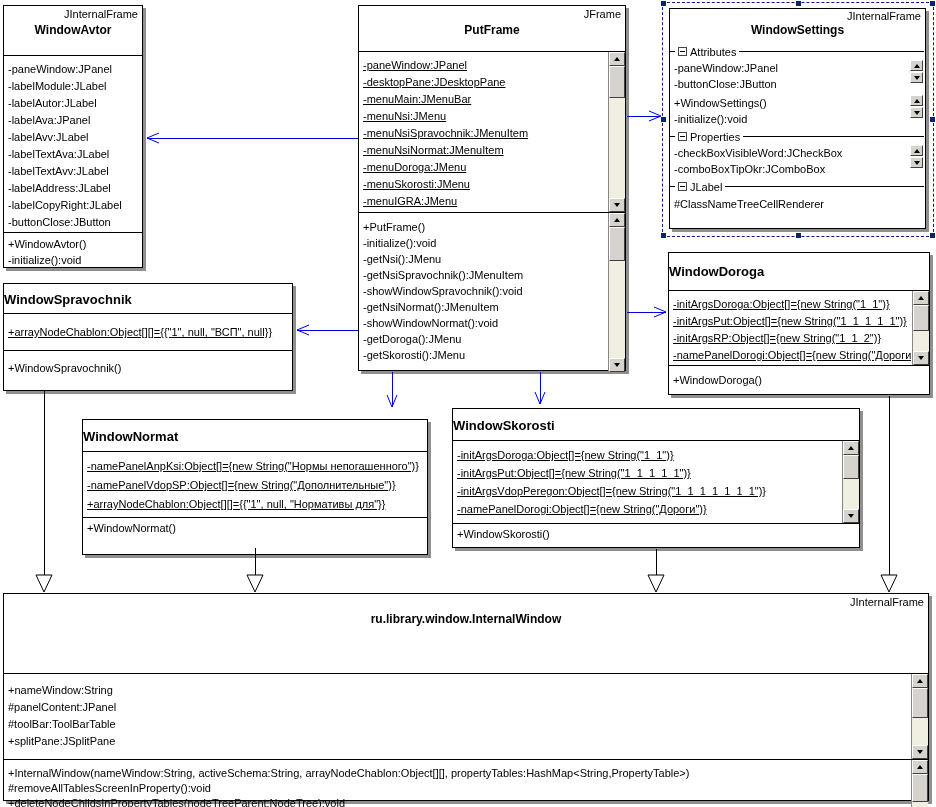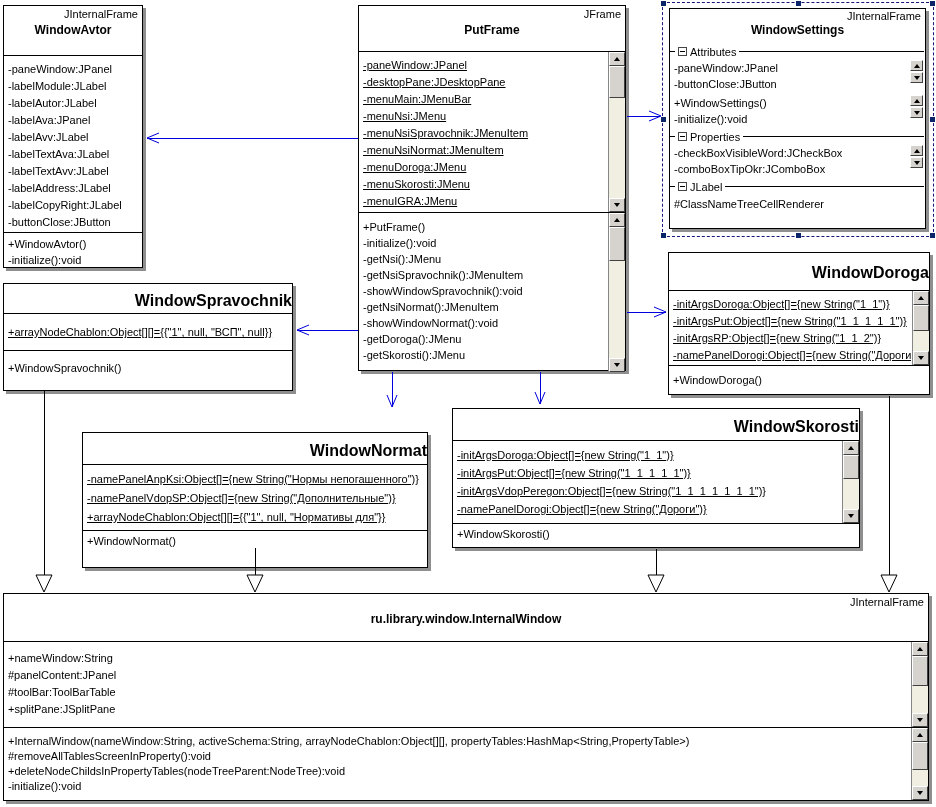--- a/index.html
+++ b/index.html
@@ -7,21 +7,21 @@
     position:relative; width:936px; height:807px; background:#ffffff;
     font-family:"Liberation Sans", sans-serif; color:#000; overflow:hidden;
   }
   .class-box {
     position:absolute; background:#fff; border:1px solid #000;
     box-shadow:3px 3px 0 #8f8f8f; box-sizing:border-box;
   }
   .box-header { position:relative; }
   .stereotype { font-size:11px; text-align:right; padding:2px 4px 0 0; white-space:nowrap; }
   .class-title { font-size:12px; font-weight:bold; text-align:center; white-space:nowrap; margin-top:3px; }
-  .title-only { font-size:16px; font-weight:bold; text-align:right; white-space:nowrap; }
+  .title-only { font-size:13px; font-weight:bold; text-align:left; white-space:nowrap; }
   .compartment { position:relative; border-top:1px solid #000; overflow:hidden; box-sizing:border-box; }
   .row { font-size:11px; height:17px; line-height:17px; white-space:nowrap; padding-left:4px; overflow:hidden; }
   .r16 .row { height:16px; line-height:16px; }
   .r18 .row { height:18px; line-height:18px; }
   .r19 .row { height:19px; line-height:19px; }
   .r15 .row { height:15px; line-height:15px; }
   .u { text-decoration:underline; }
   .has-sb .row { margin-right:18px; }
 
   
@@ -240,21 +240,21 @@
         <div class="sb-btn down">
             <span class="arr-down"></span>
           </div>
       </div>
     </div>
     <div class="compartment" style="height:29px;padding-top:6px;">
       <div class="row">+WindowDoroga()</div>
     </div>
   </div>
 
-  <div class="class-box" style="left:82px;top:432px;width:346px;height:136px;">
+  <div class="class-box" style="left:82px;top:419px;width:346px;height:136px;">
     <div class="box-header" style="height:31px;">
       <div class="title-only" style="padding-top:9px;">WindowNormat</div>
     </div>
     <div class="compartment r19" style="height:66px;padding-top:5px;">
       <div class="row u">-namePanelAnpKsi:Object[]={new String("Нормы непогашенного")}</div>
       <div class="row u">-namePanelVdopSP:Object[]={new String("Дополнительные")}</div>
       <div class="row u">+arrayNodeChablon:Object[][]={{"1", null, "Нормативы для"}}</div>
     </div>
     <div class="compartment" style="height:37px;padding-top:2px;">
       <div class="row">+WindowNormat()</div>
@@ -283,21 +283,21 @@
     <div class="compartment" style="height:24px;padding-top:2px;">
       <div class="row">+WindowSkorosti()</div>
     </div>
   </div>
 
   <div class="class-box" style="left:3px;top:593px;width:926px;height:208px;">
     <div class="box-header" style="height:47px;">
       <div class="stereotype">JInternalFrame</div>
       <div class="class-title" style="margin-top:4px;">ru.library.window.InternalWindow</div>
     </div>
-    <div class="compartment has-sb" style="height:86px;padding-top:8px;">
+    <div class="compartment has-sb" style="height:86px;padding-top:8px;margin-top:32px;">
       <div class="row">+nameWindow:String</div>
       <div class="row">#panelContent:JPanel</div>
       <div class="row">#toolBar:ToolBarTable</div>
       <div class="row">+splitPane:JSplitPane</div>
       <div class="sb">
         <div class="sb-btn up">
             <span class="arr-up"></span>
           </div>
         <div class="sb-thumb" style="top:14px;height:30px;"></div>
         <div class="sb-btn down">

